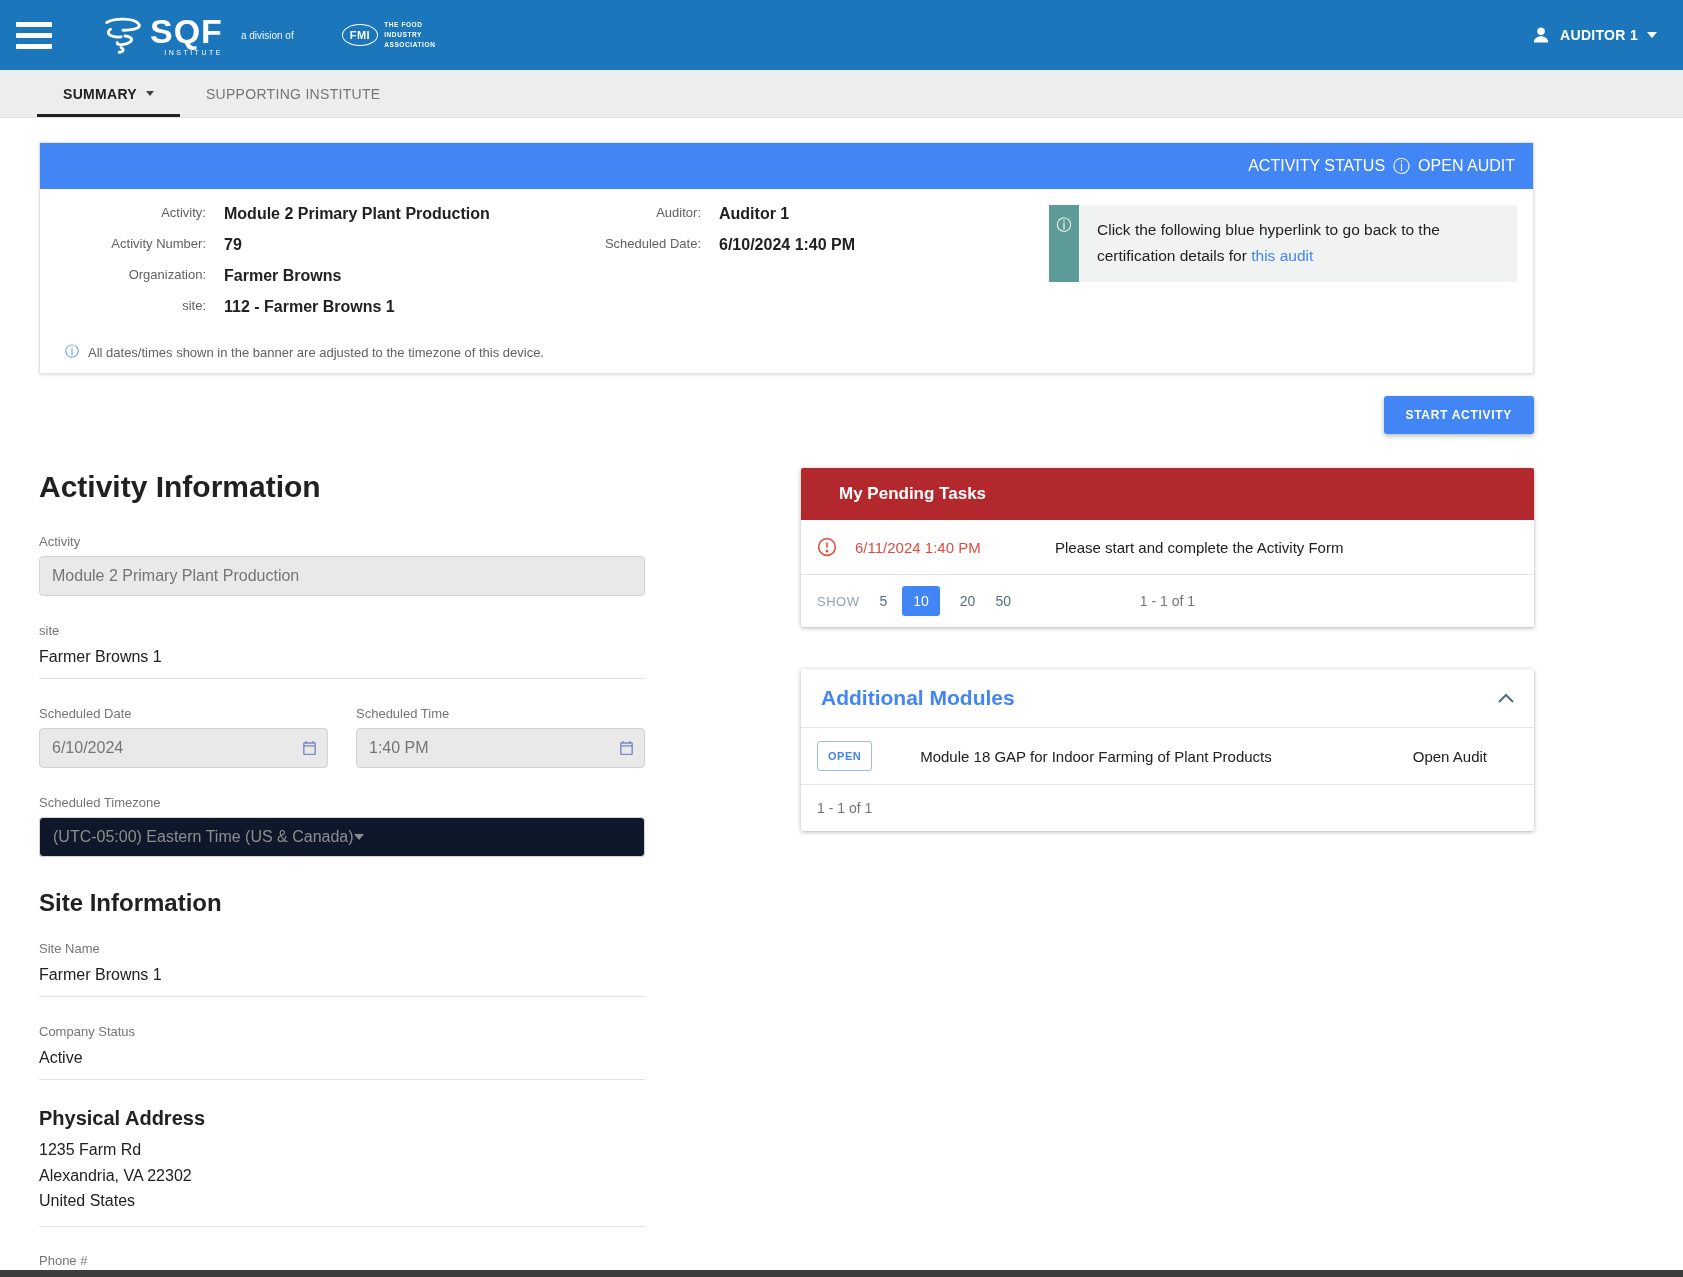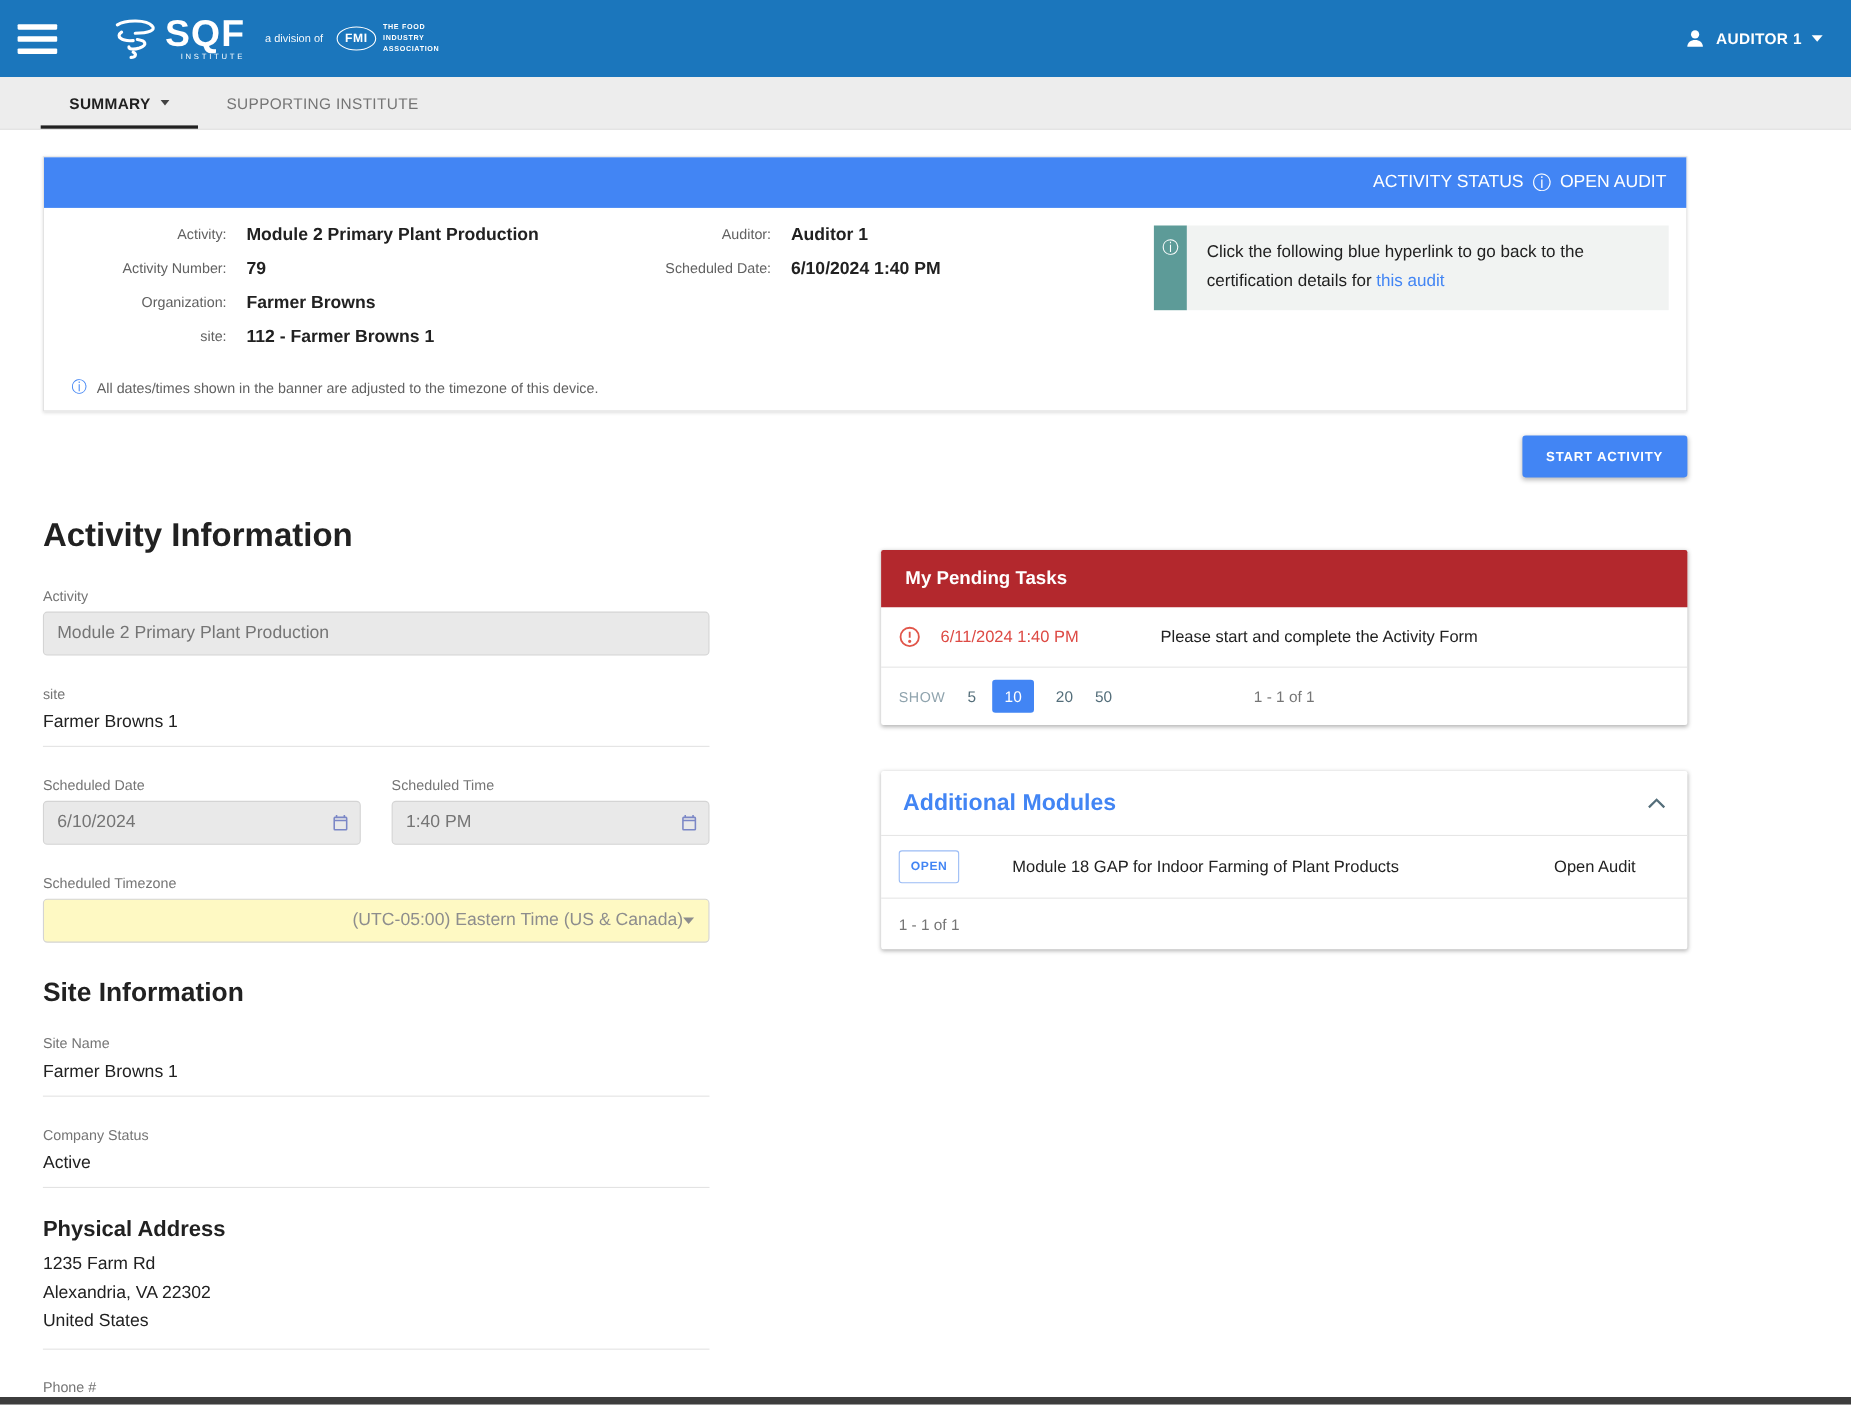--- a/index.html
+++ b/index.html
@@ -9,21 +9,21 @@
   
   .topbar { height:70px; background:#1b76bc; display:flex; align-items:center; padding:0 26px 0 10px; color:#fff; }
   .hamburger { width:48px; height:42px; background:none; border:none; display:flex; flex-direction:column; justify-content:center; gap:6px; cursor:pointer; padding:0 6px; }
   .hamburger .bar { height:5px; background:#fff; border-radius:1px; }
   .brand { display:flex; align-items:center; margin-left:42px; }
   .sqf-text { display:flex; flex-direction:column; align-items:flex-end; margin-left:6px; }
   .sqf-word { font-size:34px; font-weight:bold; letter-spacing:1px; line-height:1; }
   .sqf-inst { font-size:7px; letter-spacing:2.5px; margin-top:1px; }
   .division { font-size:10px; margin:0 12px 0 18px; opacity:.95; }
   .fmi-group { display:flex; align-items:center; gap:6px; }
-  .fmi-oval { border:1.5px solid #fff; border-radius:50%; padding:4px 7px; font-size:11px; font-weight:bold; letter-spacing:.5px; }
+  .fmi-oval { border:1.5px solid #fff; border-radius:50%; padding:4px 7px; font-size:11px; font-weight:bold; letter-spacing:.5px;margin-left:36px; }
   .fmi-caption { width:62px; font-size:6.5px; font-weight:bold; letter-spacing:.6px; line-height:1.5; }
   .userbox { margin-left:auto; display:flex; align-items:center; gap:9px; cursor:pointer; }
   .user-name { font-size:14px; font-weight:bold; letter-spacing:.3px; }
   .caret-down-w { width:0; height:0; border-left:5px solid transparent; border-right:5px solid transparent; border-top:6px solid #fff; }
 
   
   .tabbar { height:48px; background:#ededed; display:flex; padding-left:37px; border-bottom:1px solid #e2e2e2; }
   .tab { display:flex; align-items:center; gap:9px; padding:0 26px; font-size:14px; letter-spacing:.3px; color:#757575; position:relative; cursor:pointer; }
   .tab.active { color:#212121; font-weight:bold; }
   .tab.active::after { content:""; position:absolute; left:0; right:0; bottom:0; height:3px; background:#212121; }
@@ -61,30 +61,30 @@
   
   h1.section-title { font-size:30px; color:#212121; margin:2px 0 30px; }
   .group { margin-bottom:27px; }
   .lbl { font-size:13px; color:#757575; margin-bottom:7px; }
   .input { width:100%; height:40px; background:#e9e9e9; border:1px solid #d4d4d4; border-radius:4px; padding:0 12px; font-size:16px; color:#757575; font-family:inherit; }
   .uval { font-size:16px; color:#212121; padding:3px 0 12px; border-bottom:1px solid #e3e3e3; }
   .row2 { display:flex; gap:28px; }
   .row2 .group { flex:1; }
   .inputwrap { position:relative; }
   .inputwrap .cal-icon { position:absolute; right:10px; top:50%; transform:translateY(-50%); cursor:pointer; line-height:0; }
-  .select { height:40px; background:#fef9c3; border:1px solid #d4d4d4; border-radius:4px; display:flex; align-items:center; justify-content:flex-end; padding:0 13px; font-size:16px; color:#8d8d8d; cursor:pointer; }
+  .select { height:40px; background:#0f172a; border:1px solid #d4d4d4; border-radius:4px; display:flex; align-items:center; justify-content:flex-start; padding:0 13px; font-size:16px; color:#8d8d8d; cursor:pointer; }
   .caret-down-g { width:0; height:0; border-left:5px solid transparent; border-right:5px solid transparent; border-top:6px solid #8d8d8d; }
   h2.section-title { font-size:24px; color:#212121; margin:32px 0 24px; }
   .addr-title { font-size:20px; font-weight:bold; color:#212121; margin-bottom:7px; }
   .addr-line { font-size:16px; color:#212121; line-height:1.6; }
   .addr-block { padding-bottom:12px; border-bottom:1px solid #e3e3e3; margin-bottom:26px; }
 
   
   .card { box-shadow:0 1px 4px rgba(0,0,0,.3); border-radius:2px; background:#fff; }
-  .pt-head { background:#b3282d; height:52px; display:flex; align-items:center; padding-left:22px; color:#fff; font-size:17px; font-weight:bold; border-radius:2px 2px 0 0;margin-top:32px; }
+  .pt-head { background:#b3282d; height:52px; display:flex; align-items:center; padding-left:38px; color:#fff; font-size:17px; font-weight:bold; border-radius:2px 2px 0 0; }
   .pt-row { display:flex; align-items:center; padding:17px 16px; border-bottom:1px solid #e6e6e6; }
   .pt-date { color:#dd4a44; font-size:15px; margin-left:18px; width:200px; }
   .pt-task { font-size:15px; color:#212121; }
   .pt-foot { position:relative; display:flex; align-items:center; padding:0 16px; height:52px; }
   .show-lbl { color:#90a4ae; font-size:13px; letter-spacing:.5px; }
   .psize { font-size:14px; color:#546e7a; margin-left:20px; cursor:pointer; }
   .psize.active { background:#4285f4; color:#fff; padding:7px 11px; border-radius:3px; margin-left:15px; }
   .pt-range { position:absolute; left:50%; transform:translateX(-50%); color:#757575; font-size:14px; }
 
   .am-card { margin-top:42px; }

